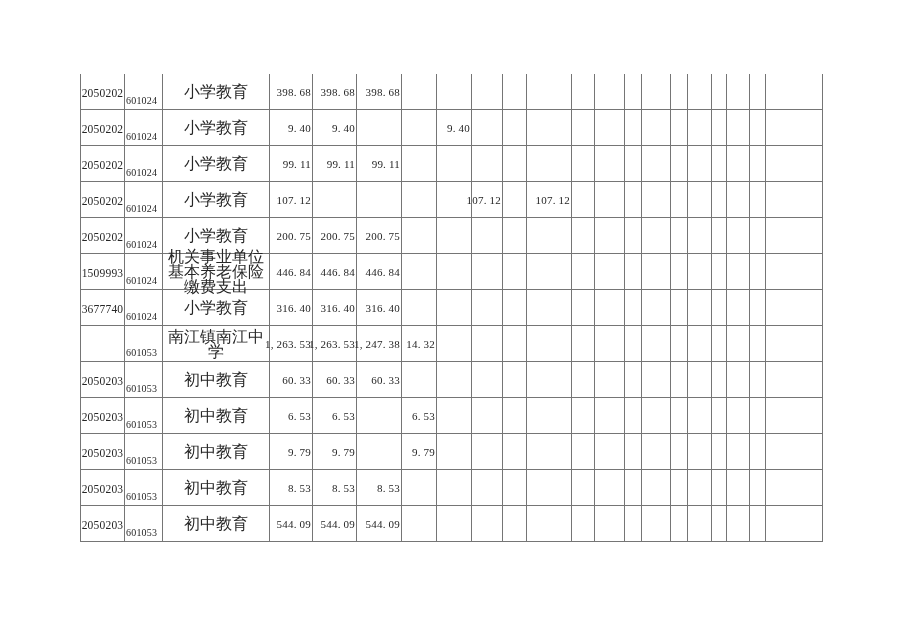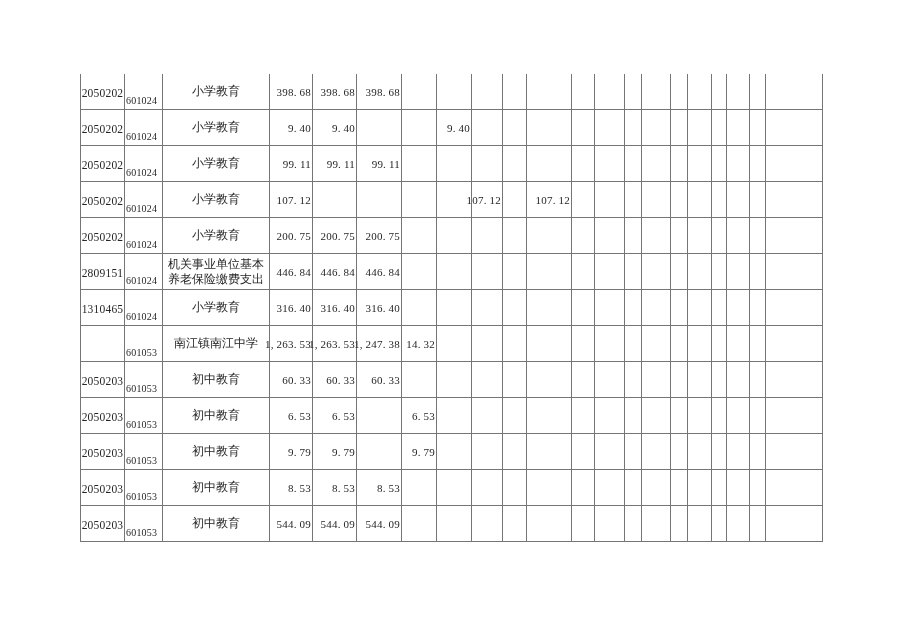--- a/index.html
+++ b/index.html
@@ -48,21 +48,21 @@
   }
   .c-code2{
     font-size:10px;
     text-align:left;
     padding-top:21px;
     padding-left:1px;
     letter-spacing:0.2px;
     white-space:nowrap;
   }
   .c-name{
-    font-size:12px;
+    font-size:16px;
     line-height:15px;
     display:flex;
     align-items:center;
     justify-content:center;
     text-align:center;
     padding:0 2px;
   }
   .c-num .nval{
     position:absolute;
     right:1px;
@@ -256,21 +256,21 @@
           <span class="nval"></span>
         </div><div class="cell c-num">
           <span class="nval"></span>
         </div><div class="cell c-num">
           <span class="nval"></span>
         </div><div class="cell c-num">
           <span class="nval"></span>
         </div><div class="cell c-num">
           <span class="nval"></span>
         </div></div>
-      <div class="trow"><div class="cell c-code1 first-col">2809151</div><div class="cell c-code2">601024</div><div class="cell c-name">机关事业单位基本养老保险缴费支出</div><div class="cell c-num">
+      <div class="trow"><div class="cell c-code1 first-col">1509993</div><div class="cell c-code2">601024</div><div class="cell c-name">机关事业单位基本养老保险缴费支出</div><div class="cell c-num">
           <span class="nval">446. 84</span>
         </div><div class="cell c-num">
           <span class="nval">446. 84</span>
         </div><div class="cell c-num">
           <span class="nval">446. 84</span>
         </div><div class="cell c-num">
           <span class="nval"></span>
         </div><div class="cell c-num">
           <span class="nval"></span>
         </div><div class="cell c-num">
@@ -293,21 +293,21 @@
           <span class="nval"></span>
         </div><div class="cell c-num">
           <span class="nval"></span>
         </div><div class="cell c-num">
           <span class="nval"></span>
         </div><div class="cell c-num">
           <span class="nval"></span>
         </div><div class="cell c-num">
           <span class="nval"></span>
         </div></div>
-      <div class="trow"><div class="cell c-code1 first-col">1310465</div><div class="cell c-code2">601024</div><div class="cell c-name">小学教育</div><div class="cell c-num">
+      <div class="trow"><div class="cell c-code1 first-col">3677740</div><div class="cell c-code2">601024</div><div class="cell c-name">小学教育</div><div class="cell c-num">
           <span class="nval">316. 40</span>
         </div><div class="cell c-num">
           <span class="nval">316. 40</span>
         </div><div class="cell c-num">
           <span class="nval">316. 40</span>
         </div><div class="cell c-num">
           <span class="nval"></span>
         </div><div class="cell c-num">
           <span class="nval"></span>
         </div><div class="cell c-num">

